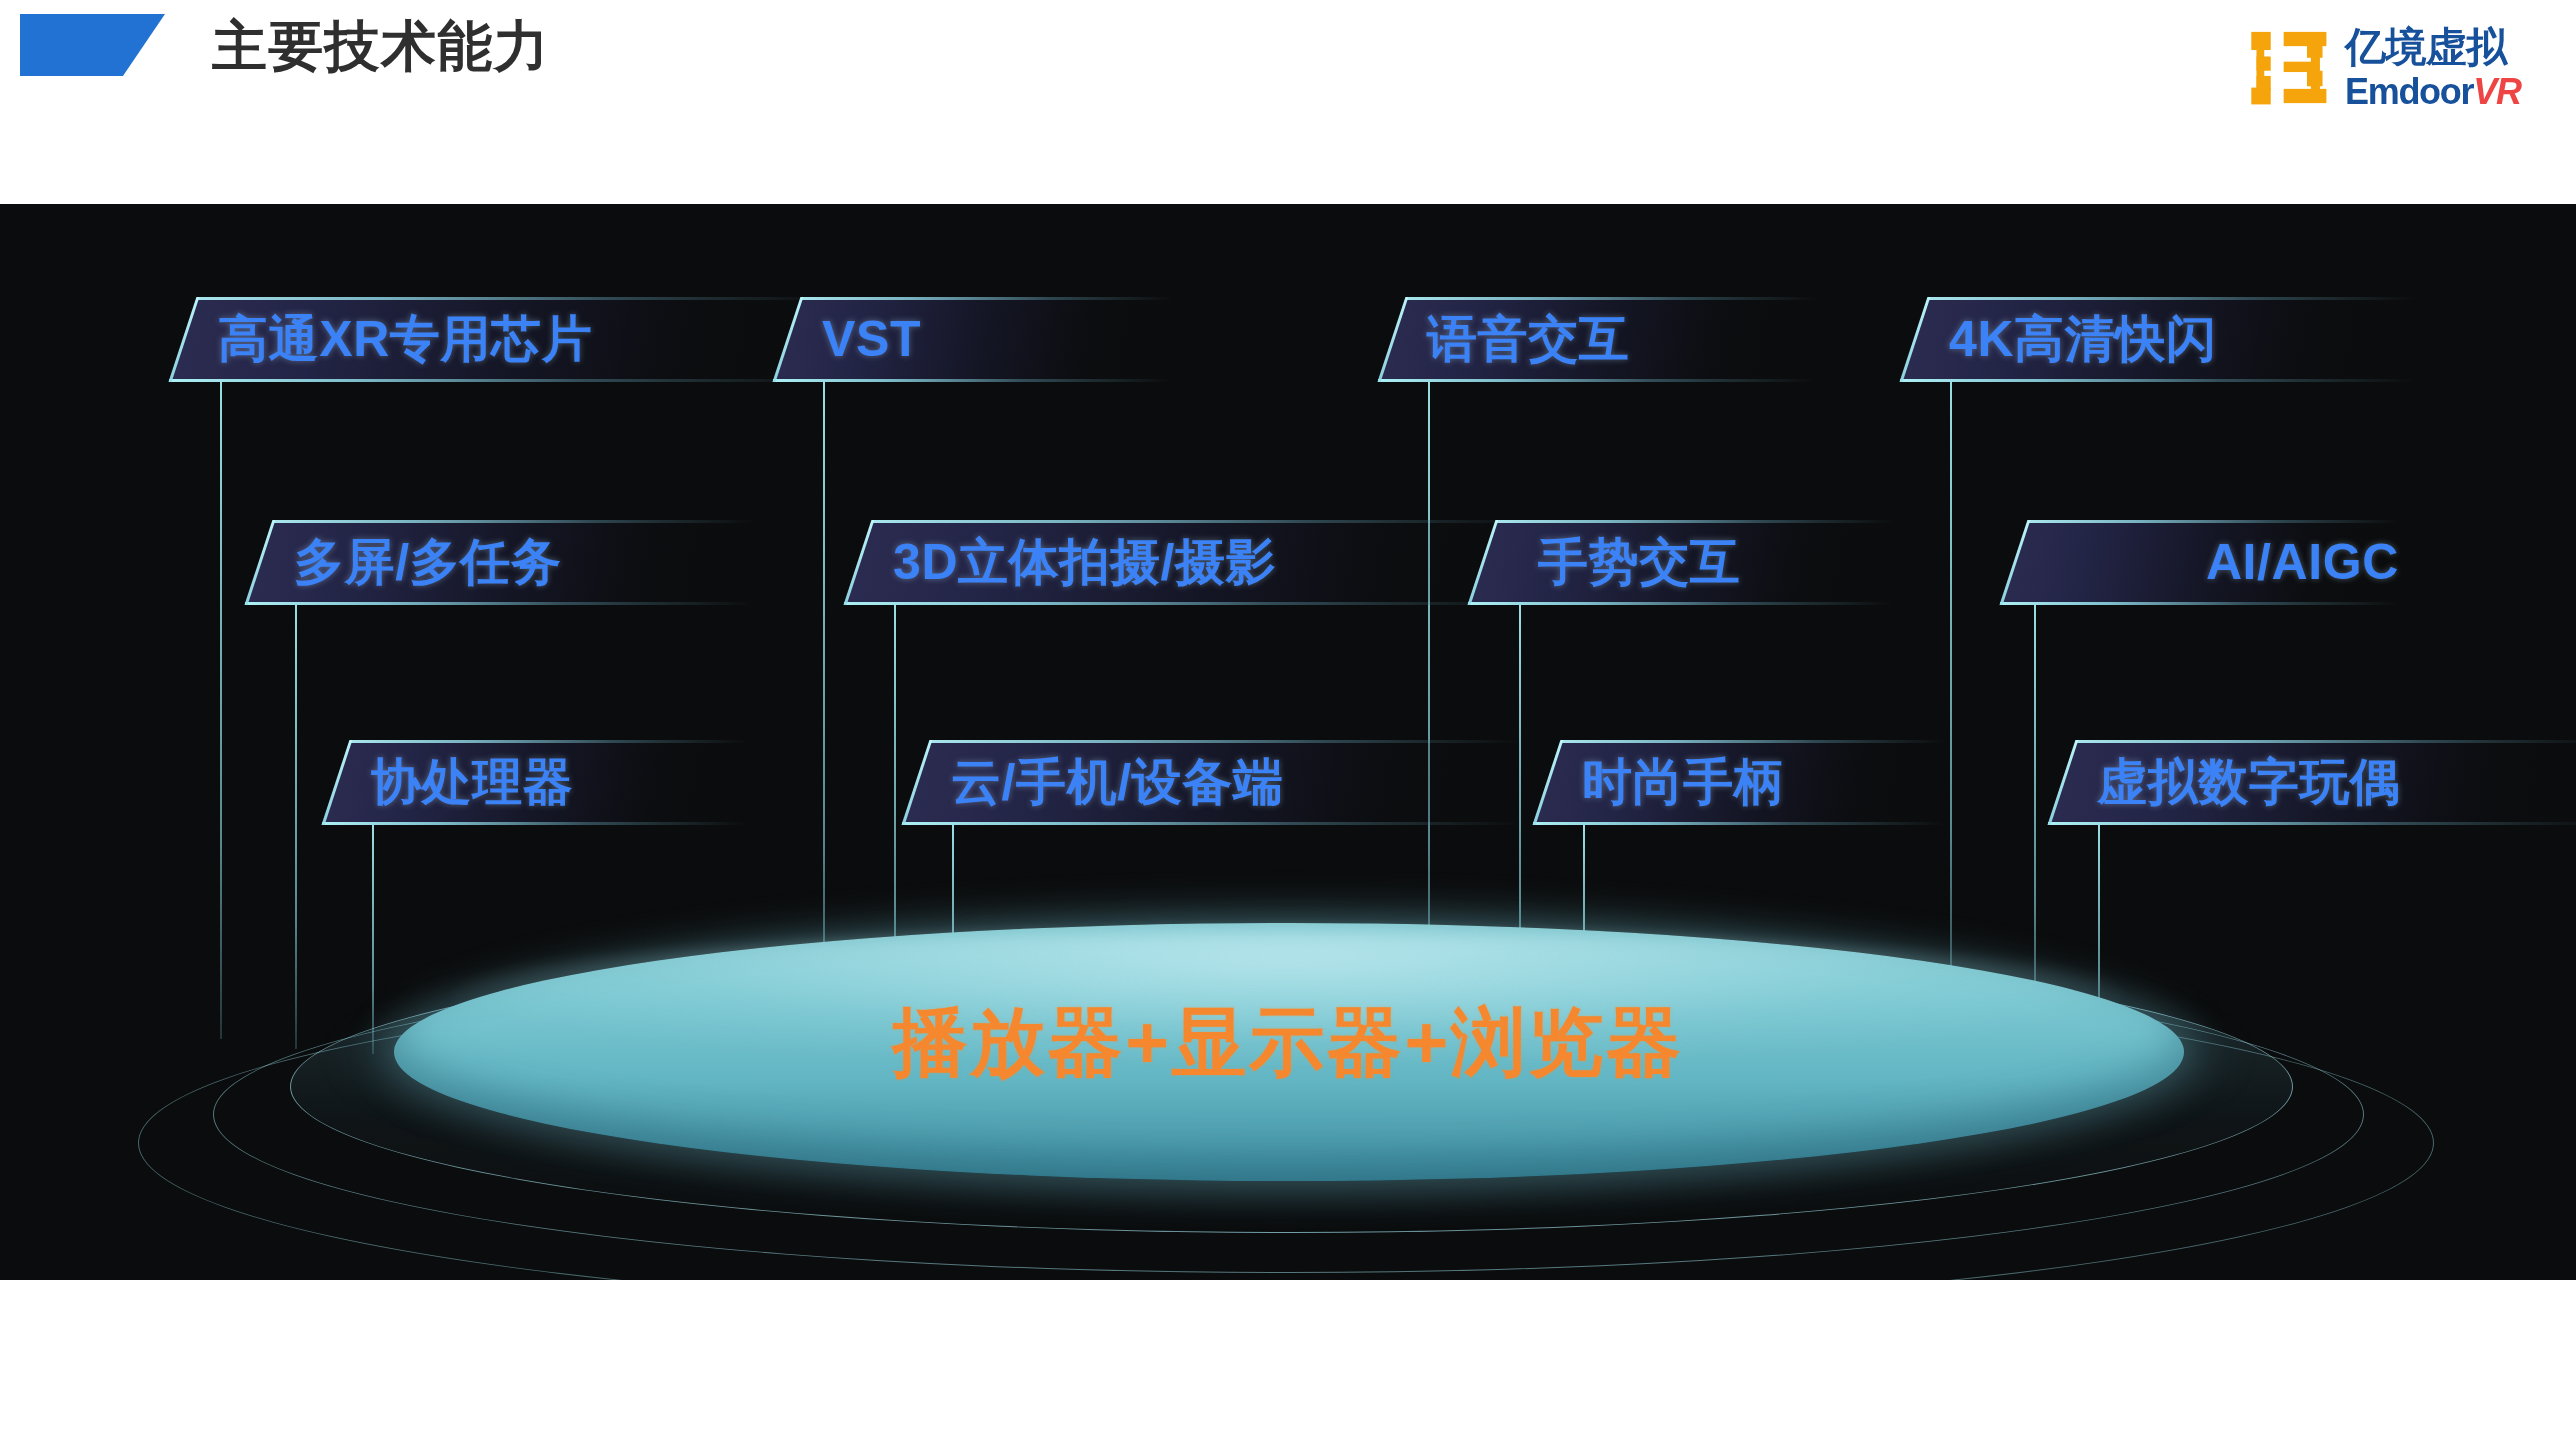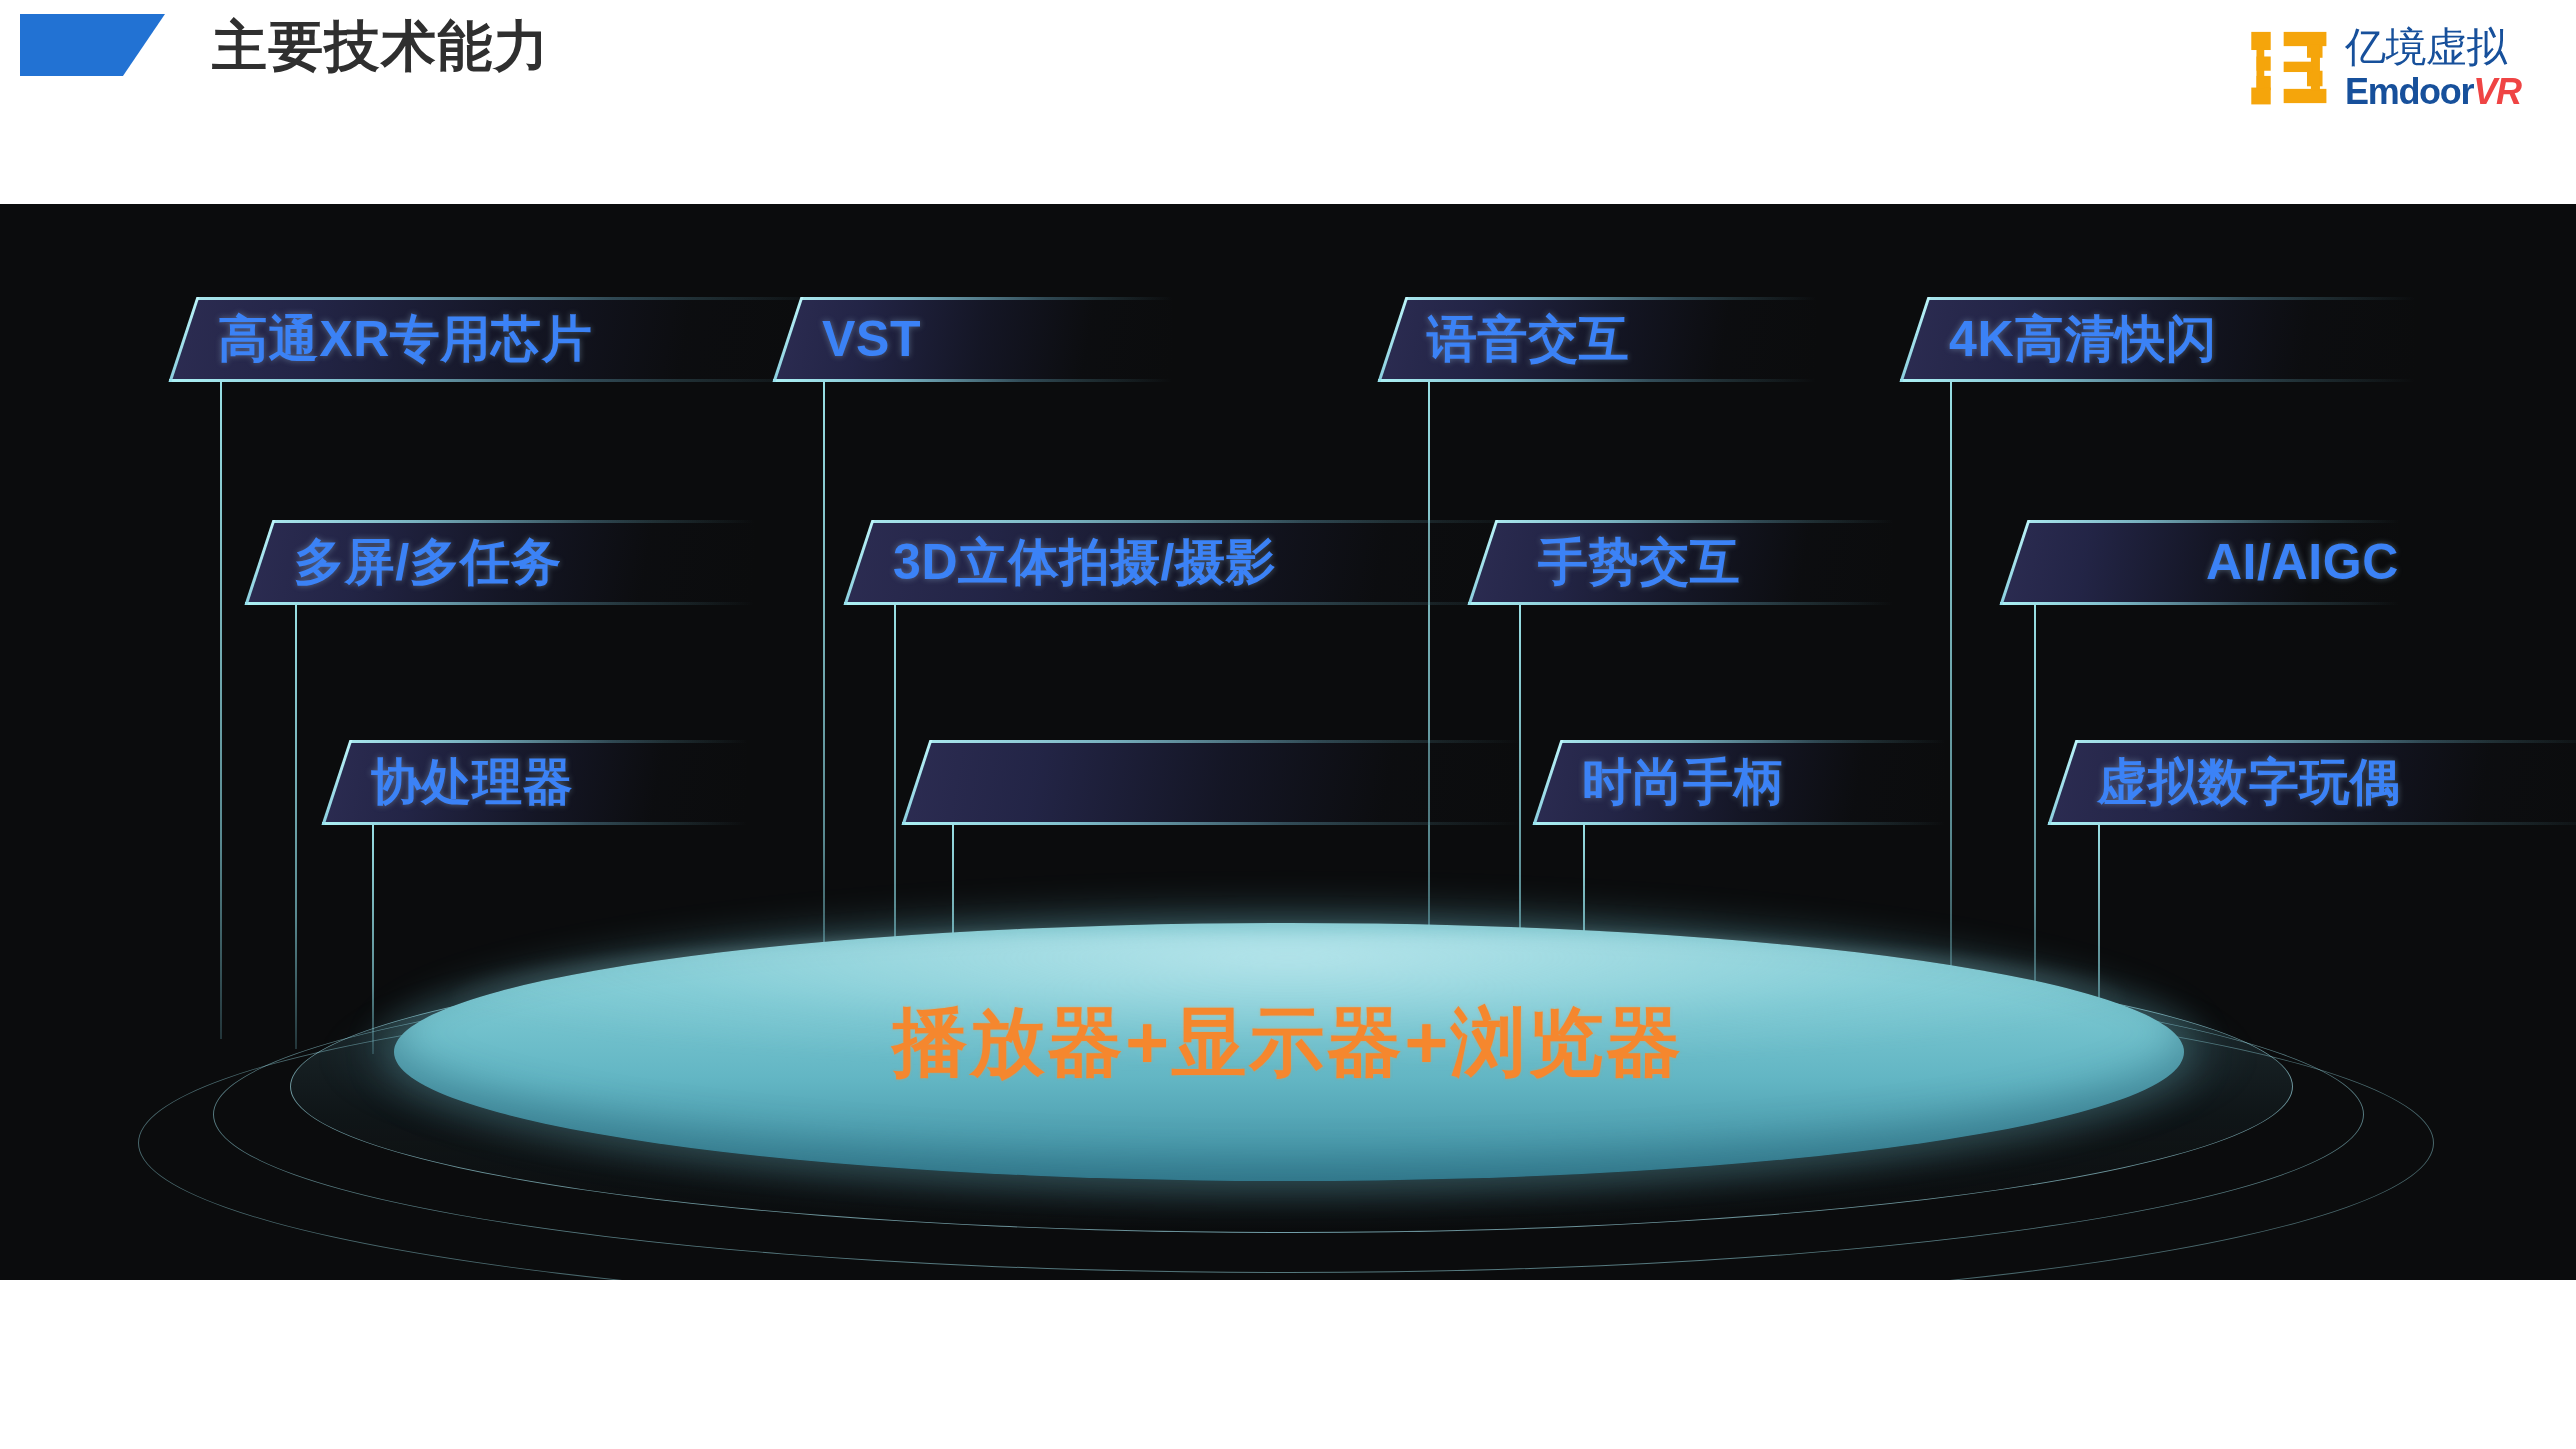--- a/index.html
+++ b/index.html
@@ -32,21 +32,21 @@
 
   
   #logo{
     position:absolute;right:37px;top:19.3px;
     width:309px;height:97px;
   }
   #logo-mark{position:absolute;left:0;top:9px;width:79px;height:79px;}
   #logo-text{position:absolute;left:95px;top:0px;width:213px;height:98px;}
   #logo-cn{
     position:absolute;left:0;top:5.2px;
-    font-size:41px;font-weight:normal;color:#17509b;
+    font-size:41px;font-weight:bold;color:#17509b;
     letter-spacing:-0.6px;white-space:nowrap;line-height:46px;
   }
   #logo-en{
     position:absolute;left:0;top:52px;
     font-size:36px;font-weight:bold;color:#17509b;
     letter-spacing:-1.3px;white-space:nowrap;line-height:41px;
   }
   #logo-en .vr{color:#ef4444;font-style:italic;}
 
   
@@ -247,20 +247,21 @@
         <div class="edge-top"></div>
         <div class="edge-bottom"></div>
         <div class="edge-left"></div>
         <div class="chip-text" style="margin-left: 49px;">3D立体拍摄/摄影</div>
       </div>
       <div class="chip" style="left: 902px; top: 536px; width: 618px;">
         <div class="chip-bg"></div>
         <div class="edge-top"></div>
         <div class="edge-bottom"></div>
         <div class="edge-left"></div>
+        <div class="chip-text" style="margin-left: 49px;">云/手机/设备端</div>
       </div>
       <div class="chip" style="left: 1378px; top: 93px; width: 438px;">
         <div class="chip-bg"></div>
         <div class="edge-top"></div>
         <div class="edge-bottom"></div>
         <div class="edge-left"></div>
         <div class="chip-text" style="margin-left: 49px; text-align: center;">语音交互</div>
       </div>
       <div class="chip" style="left: 1468px; top: 316px; width: 425px;">
         <div class="chip-bg"></div>

